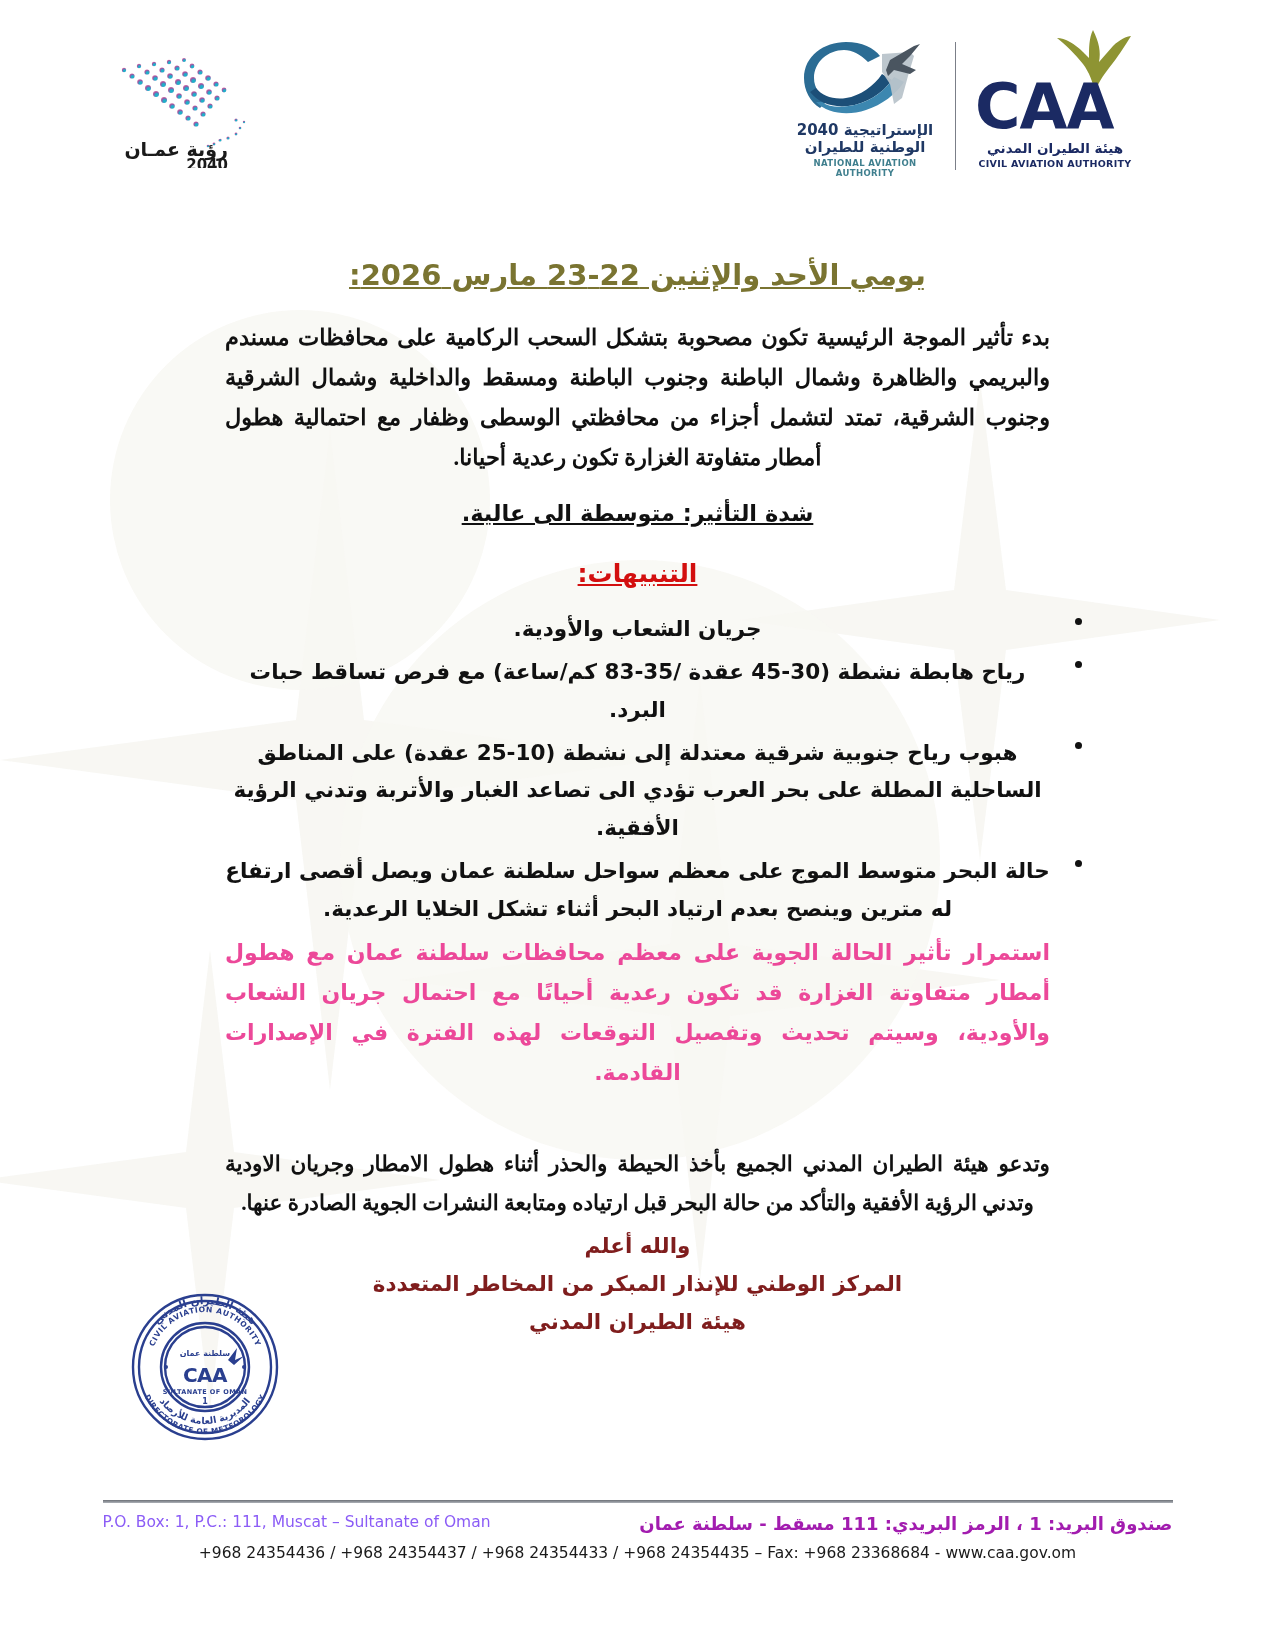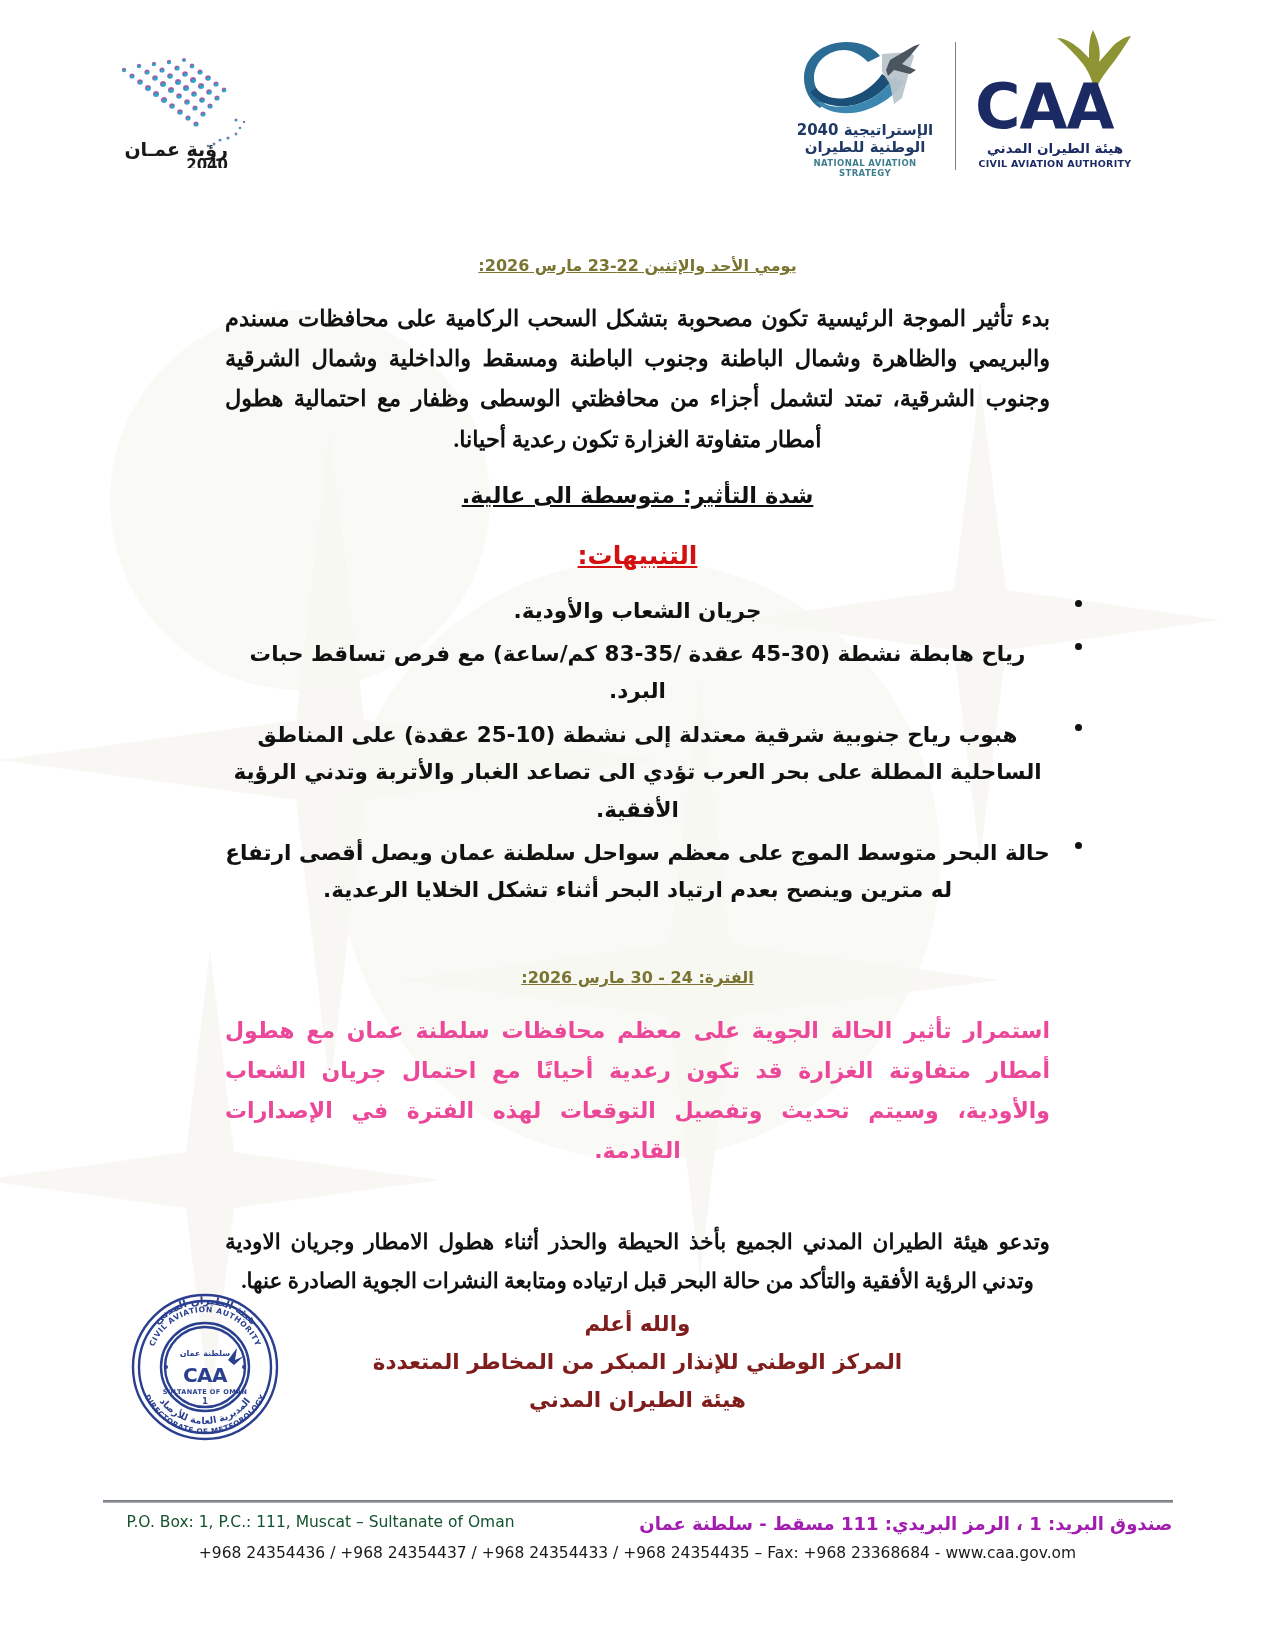--- a/index.html
+++ b/index.html
@@ -130,21 +130,21 @@
     position: absolute;
     top: 255px;
     right: 225px;
     width: 825px;
     direction: rtl;
     text-align: right;
   }
 
   .heading-olive {
     color: #7a7431;
-    font-size: 16px;
+    font-size: 29px;
     font-weight: bold;
     text-decoration: underline;
     text-align: center;
     margin: 0 0 22px 0;
     line-height: 1.4;
   }
   .heading-red {
     color: #d30f0f;
     font-size: 25px;
     font-weight: bold;
@@ -254,24 +254,23 @@
   .footer-row {
     width: 1070px;
     margin: 10px auto 0 auto;
     display: flex;
     justify-content: space-between;
     align-items: flex-start;
     direction: ltr;
   }
   .footer-left {
     font-size: 15.5px;
-    color: #14532d;
+    color: #8b5cf6;
     direction: ltr;
     font-family: "DejaVu Sans", "Liberation Sans", sans-serif;
-    margin-left: 24px;
   }
   .footer-right {
     font-size: 18px;
     color: #a21caf;
     direction: rtl;
     font-weight: bold;
   }
   .footer-phones {
     width: 1070px;
     margin: 10px auto 0 auto;
@@ -388,21 +387,21 @@
           <path d="M20,62 C28,72 42,78 58,76 C76,74 92,64 102,50 L92,44 C84,56 70,66 56,68 C44,70 32,66 26,58 Z" fill="#1c4f78"></path>
           <path d="M26,72 C38,84 58,86 76,80 C92,75 106,64 114,52 L104,47 C96,60 82,70 68,74 C54,78 40,78 32,72 Z" fill="#3c87b0"></path>
           <path d="M92,24 L120,22 L124,26 L118,46 L112,68 L104,74 L100,54 L92,42 Z" fill="#b9c4cb" opacity="0.95"></path>
           <path d="M100,30 L124,16 L130,14 L120,26 L112,34 L126,40 L120,44 L104,40 L98,46 L96,40 Z" fill="#4a5560"></path>
         </g>
       </svg>
       <div class="nas-ar">
         <span>الإستراتيجية 2040</span><br>
         <span>الوطنية للطيران</span>
       </div>
-      <div class="nas-en">NATIONAL AVIATION STRATEGY</div>
+      <div class="nas-en">NATIONAL AVIATION AUTHORITY</div>
     </div>
 
     <div class="logo-divider"></div>
 
     <div class="caa-logo">
       <div class="caa-mark">
         <svg class="caa-bird" width="78" height="76" viewBox="0 0 78 76">
           <path d="M38,2 C44,14 46,24 44,34 L58,18 C64,12 72,8 76,8 C70,18 62,30 54,40 C48,48 42,56 40,66 C38,54 34,44 28,36 C20,26 10,16 2,10 C10,10 20,16 28,24 L34,30 C34,20 34,10 38,2 Z" fill="#8e9433"></path>
         </svg>
         <div class="caa-text">CAA</div>
@@ -434,21 +433,20 @@
       <li>
         <span class="bullet"></span>
         <span>هبوب رياح جنوبية شرقية معتدلة إلى نشطة (10-25 عقدة)  على المناطق الساحلية المطلة على بحر العرب تؤدي الى تصاعد الغبار والأتربة وتدني الرؤية الأفقية.</span>
       </li>
       <li>
         <span class="bullet"></span>
         <span>حالة البحر متوسط الموج على معظم سواحل سلطنة عمان ويصل أقصى ارتفاع له مترين وينصح بعدم ارتياد البحر أثناء تشكل الخلايا الرعدية.</span>
       </li>
     </ul>
 
-    <h2 class="heading-olive" style="margin-top:58px;">الفترة: 24 - 30 مارس 2026:</h2>
 
     <p class="para-just2">استمرار تأثير الحالة الجوية على معظم محافظات سلطنة عمان مع هطول أمطار متفاوتة الغزارة قد تكون رعدية أحيانًا مع احتمال جريان الشعاب والأودية، وسيتم تحديث وتفصيل التوقعات لهذه الفترة في الإصدارات القادمة.</p>
 
     <div class="closing">
       <p class="para justify">وتدعو هيئة الطيران المدني الجميع بأخذ الحيطة والحذر أثناء هطول الامطار وجريان الاودية وتدني الرؤية الأفقية والتأكد من حالة البحر قبل ارتياده ومتابعة النشرات الجوية الصادرة عنها.</p>
       <div class="signblock">
         <div>والله أعلم</div>
         <div>المركز الوطني للإنذار المبكر من المخاطر المتعددة</div>
         <div>هيئة الطيران المدني</div>
       </div>

